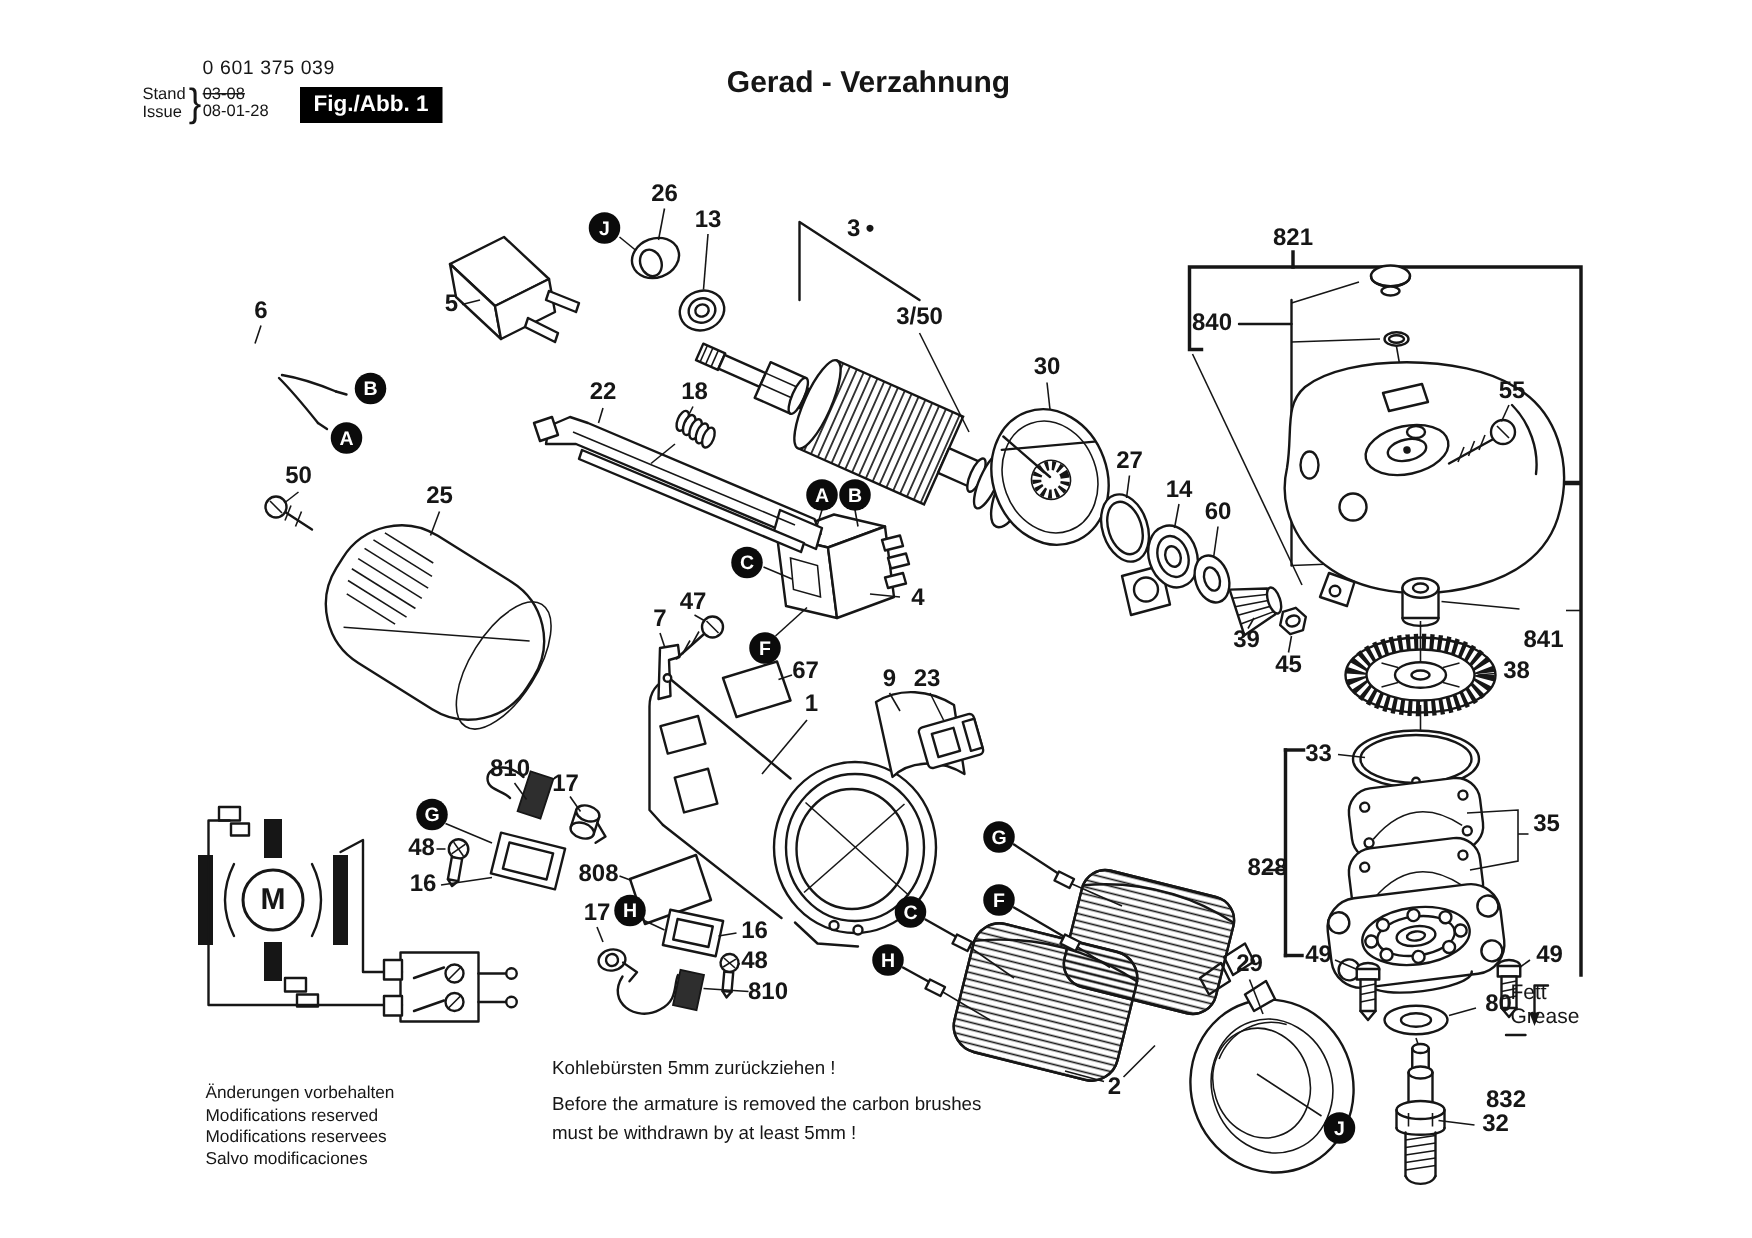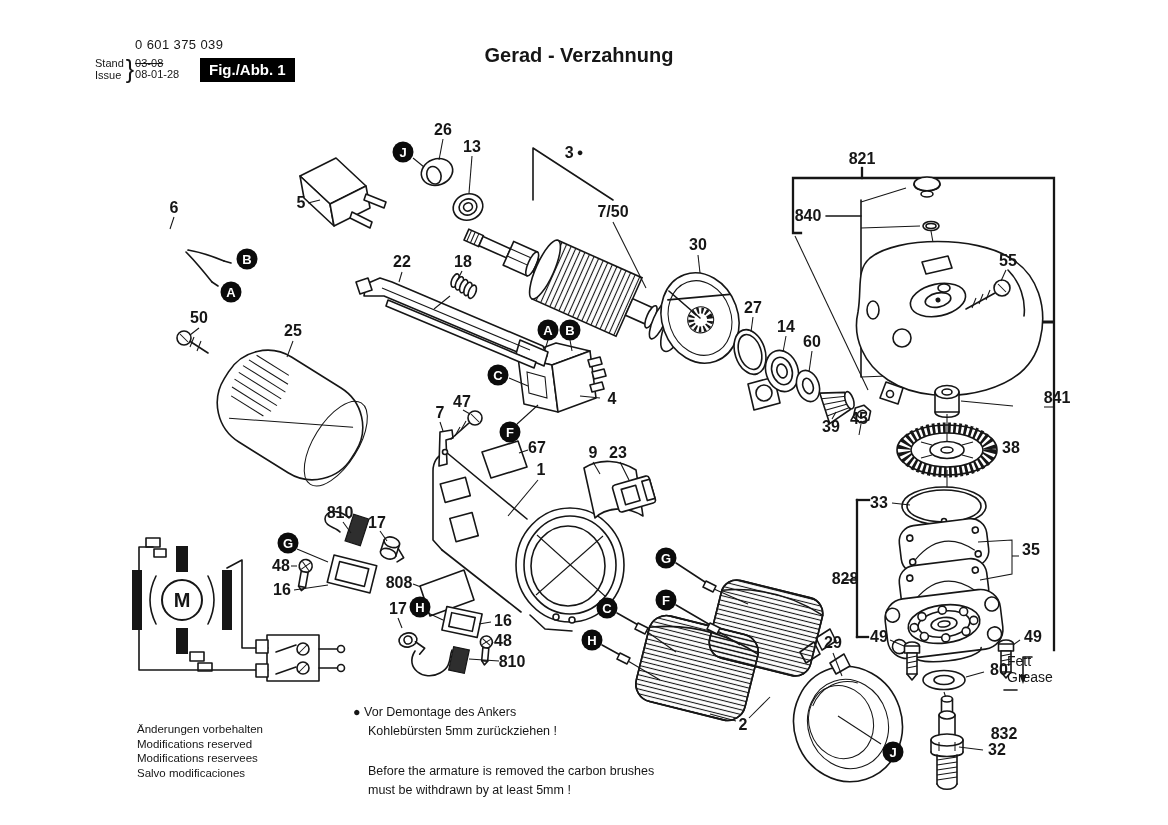--- a/index.html
+++ b/index.html
@@ -22,21 +22,21 @@
   .hdr-partno{position:absolute;left:95px;top:37px;font-size:13px;letter-spacing:.4px;margin-left:40px;}
   .hdr-standissue{position:absolute;left:95px;top:57px;display:flex;align-items:center;font-size:11px;line-height:12px;}
   .si-brace{font-size:25px;font-weight:300;margin:0 1px 0 2px;transform:scaleY(1.05);}
   .si-dates{display:flex;flex-direction:column;line-height:11px;}
   .strike{text-decoration:line-through;}
   .figbox{position:absolute;left:200px;top:58px;background:#000;color:#fff;font-size:15px;font-weight:bold;padding:3px 9px 4px;}
   .title{position:absolute;left:579px;top:44px;transform:translateX(-50%);font-size:20px;font-weight:bold;}
   .disclaimer{position:absolute;left:137px;top:722px;font-size:11.5px;line-height:14.5px;}
   .warnnote{position:absolute;left:353px;top:703px;font-size:12.5px;line-height:19px;}
   .warnnote .ind{margin-left:15px;}
-  .warnnote .en{margin-top:21px;}
+  .warnnote .en{margin-top:5px;}
   .grease{position:absolute;left:1007px;top:653px;font-size:14px;line-height:16px;}
 </style>
 </head>
 <body>
 
 <div class="stage">
 
 <svg width="1168" height="825" viewBox="0 0 1168 825">
   <defs>
     <pattern id="hatchV" width="5" height="5" patternUnits="userSpaceOnUse">
@@ -585,38 +585,38 @@
     <span>08-01-28</span>
   </div>
 </div>
 <div class="figbox">Fig./Abb. 1</div>
 <div class="title">Gerad - Verzahnung</div>
 
 <div id="callouts">
       <div class="callout" style="left: 443px; top: 130px;">26</div>
       <div class="callout" style="left: 472px; top: 147px;">13</div>
       <div class="callout" style="left: 574px; top: 153px;">3<span class="dot">●</span></div>
-      <div class="callout" style="left: 613px; top: 212px;">7/50</div>
+      <div class="callout" style="left: 613px; top: 212px;">3/50</div>
       <div class="callout" style="left: 862px; top: 159px;">821</div>
       <div class="callout" style="left: 808px; top: 216px;">840</div>
       <div class="callout" style="left: 1008px; top: 261px;">55</div>
       <div class="callout" style="left: 301px; top: 203px;">5</div>
       <div class="callout" style="left: 174px; top: 208px;">6</div>
       <div class="callout" style="left: 402px; top: 262px;">22</div>
       <div class="callout" style="left: 463px; top: 262px;">18</div>
       <div class="callout" style="left: 698px; top: 245px;">30</div>
       <div class="callout" style="left: 753px; top: 308px;">27</div>
       <div class="callout" style="left: 786px; top: 327px;">14</div>
       <div class="callout" style="left: 812px; top: 342px;">60</div>
       <div class="callout" style="left: 199px; top: 318px;">50</div>
       <div class="callout" style="left: 293px; top: 331px;">25</div>
       <div class="callout" style="left: 612px; top: 399px;">4</div>
       <div class="callout" style="left: 831px; top: 427px;">39</div>
-      <div class="callout" style="left: 859px; top: 419px;">45</div>
-      <div class="callout" style="left: 1029px; top: 398px; margin-left: 28px;">841</div>
+      <div class="callout" style="left: 859px; top: 444px;">45</div>
+      <div class="callout" style="left: 1029px; top: 427px;">841</div>
       <div class="callout" style="left: 440px; top: 413px;">7</div>
       <div class="callout" style="left: 462px; top: 402px;">47</div>
       <div class="callout" style="left: 537px; top: 448px;">67</div>
       <div class="callout" style="left: 541px; top: 470px;">1</div>
       <div class="callout" style="left: 593px; top: 453px;">9</div>
       <div class="callout" style="left: 618px; top: 453px;">23</div>
       <div class="callout" style="left: 1011px; top: 448px;">38</div>
       <div class="callout" style="left: 879px; top: 503px;">33</div>
       <div class="callout" style="left: 1031px; top: 550px;">35</div>
       <div class="callout" style="left: 340px; top: 513px;">810</div>
@@ -654,21 +654,20 @@
 
 <div class="m-circle" style="left:182px;top:600px;">M</div>
 
 <div class="disclaimer">
   <div>Änderungen vorbehalten</div>
   <div>Modifications reserved</div>
   <div>Modifications reservees</div>
   <div>Salvo modificaciones</div>
 </div>
 <div class="warnnote">
-  <div><span>●</span> <span>Vor Demontage des Ankers</span></div>
   <div class="ind">Kohlebürsten 5mm zurückziehen !</div>
   <div class="ind en">Before the armature is removed the carbon brushes</div>
   <div class="ind">must be withdrawn by at least 5mm !</div>
 </div>
 <div class="grease">
   <div>Fett</div>
   <div>Grease</div>
 </div>
 
 </div>

